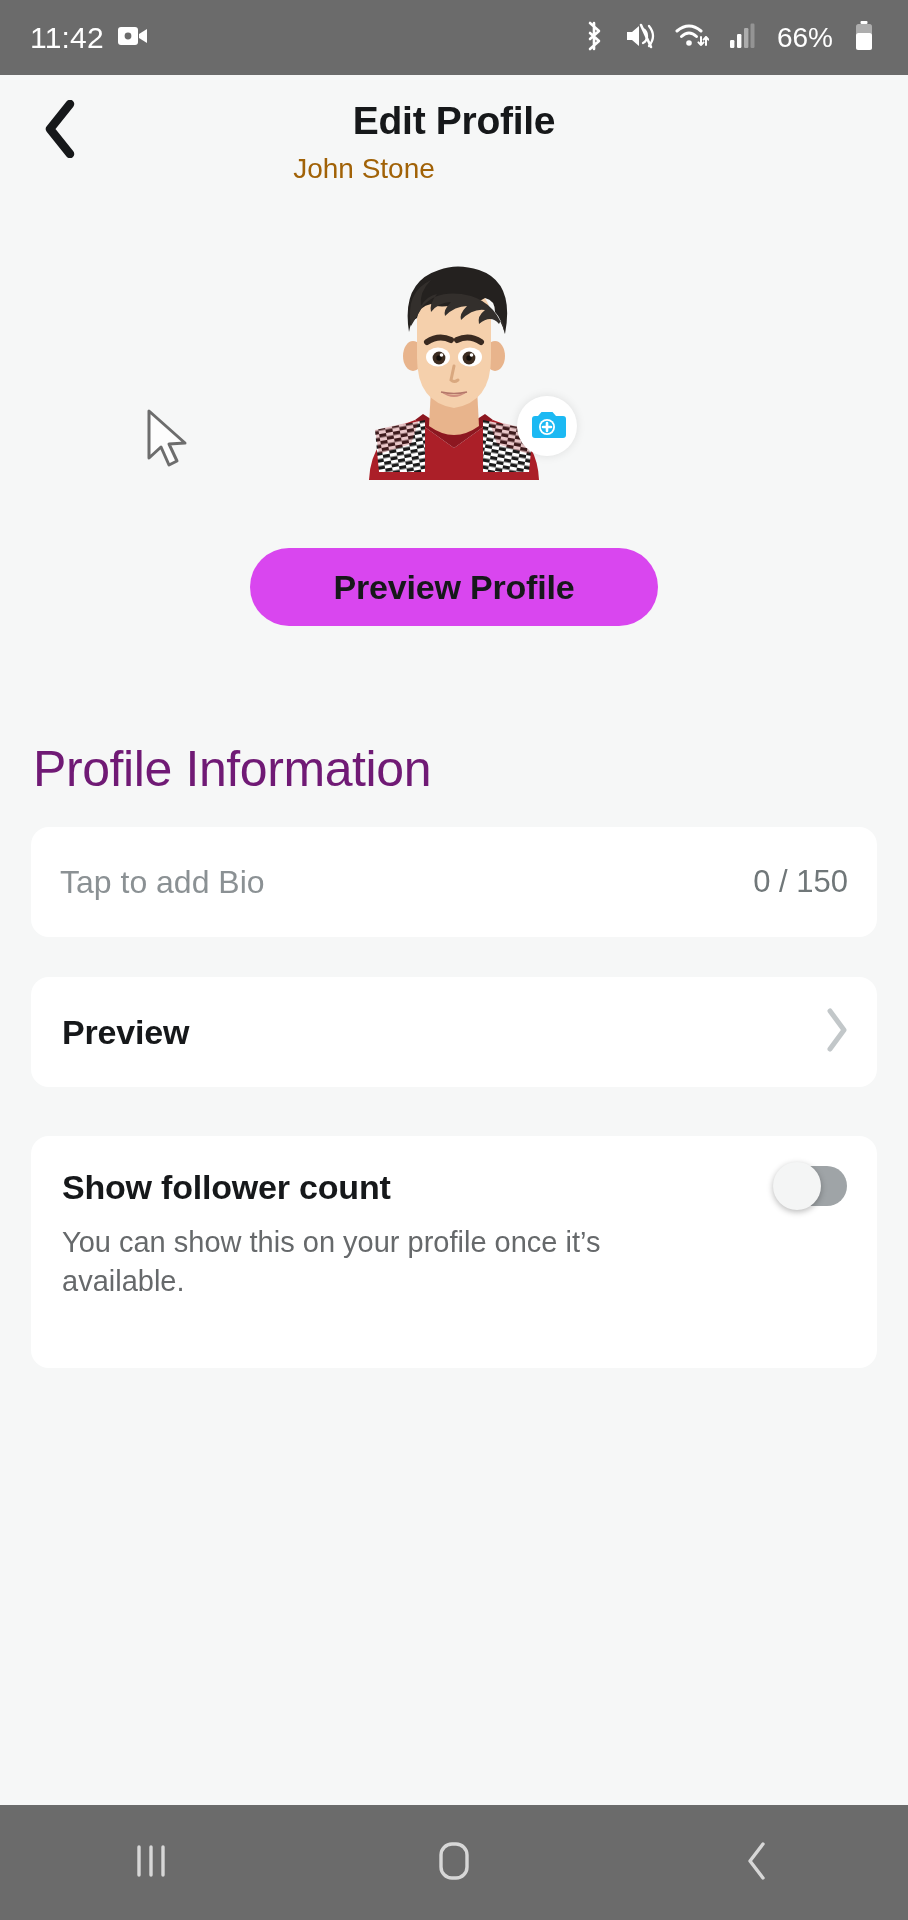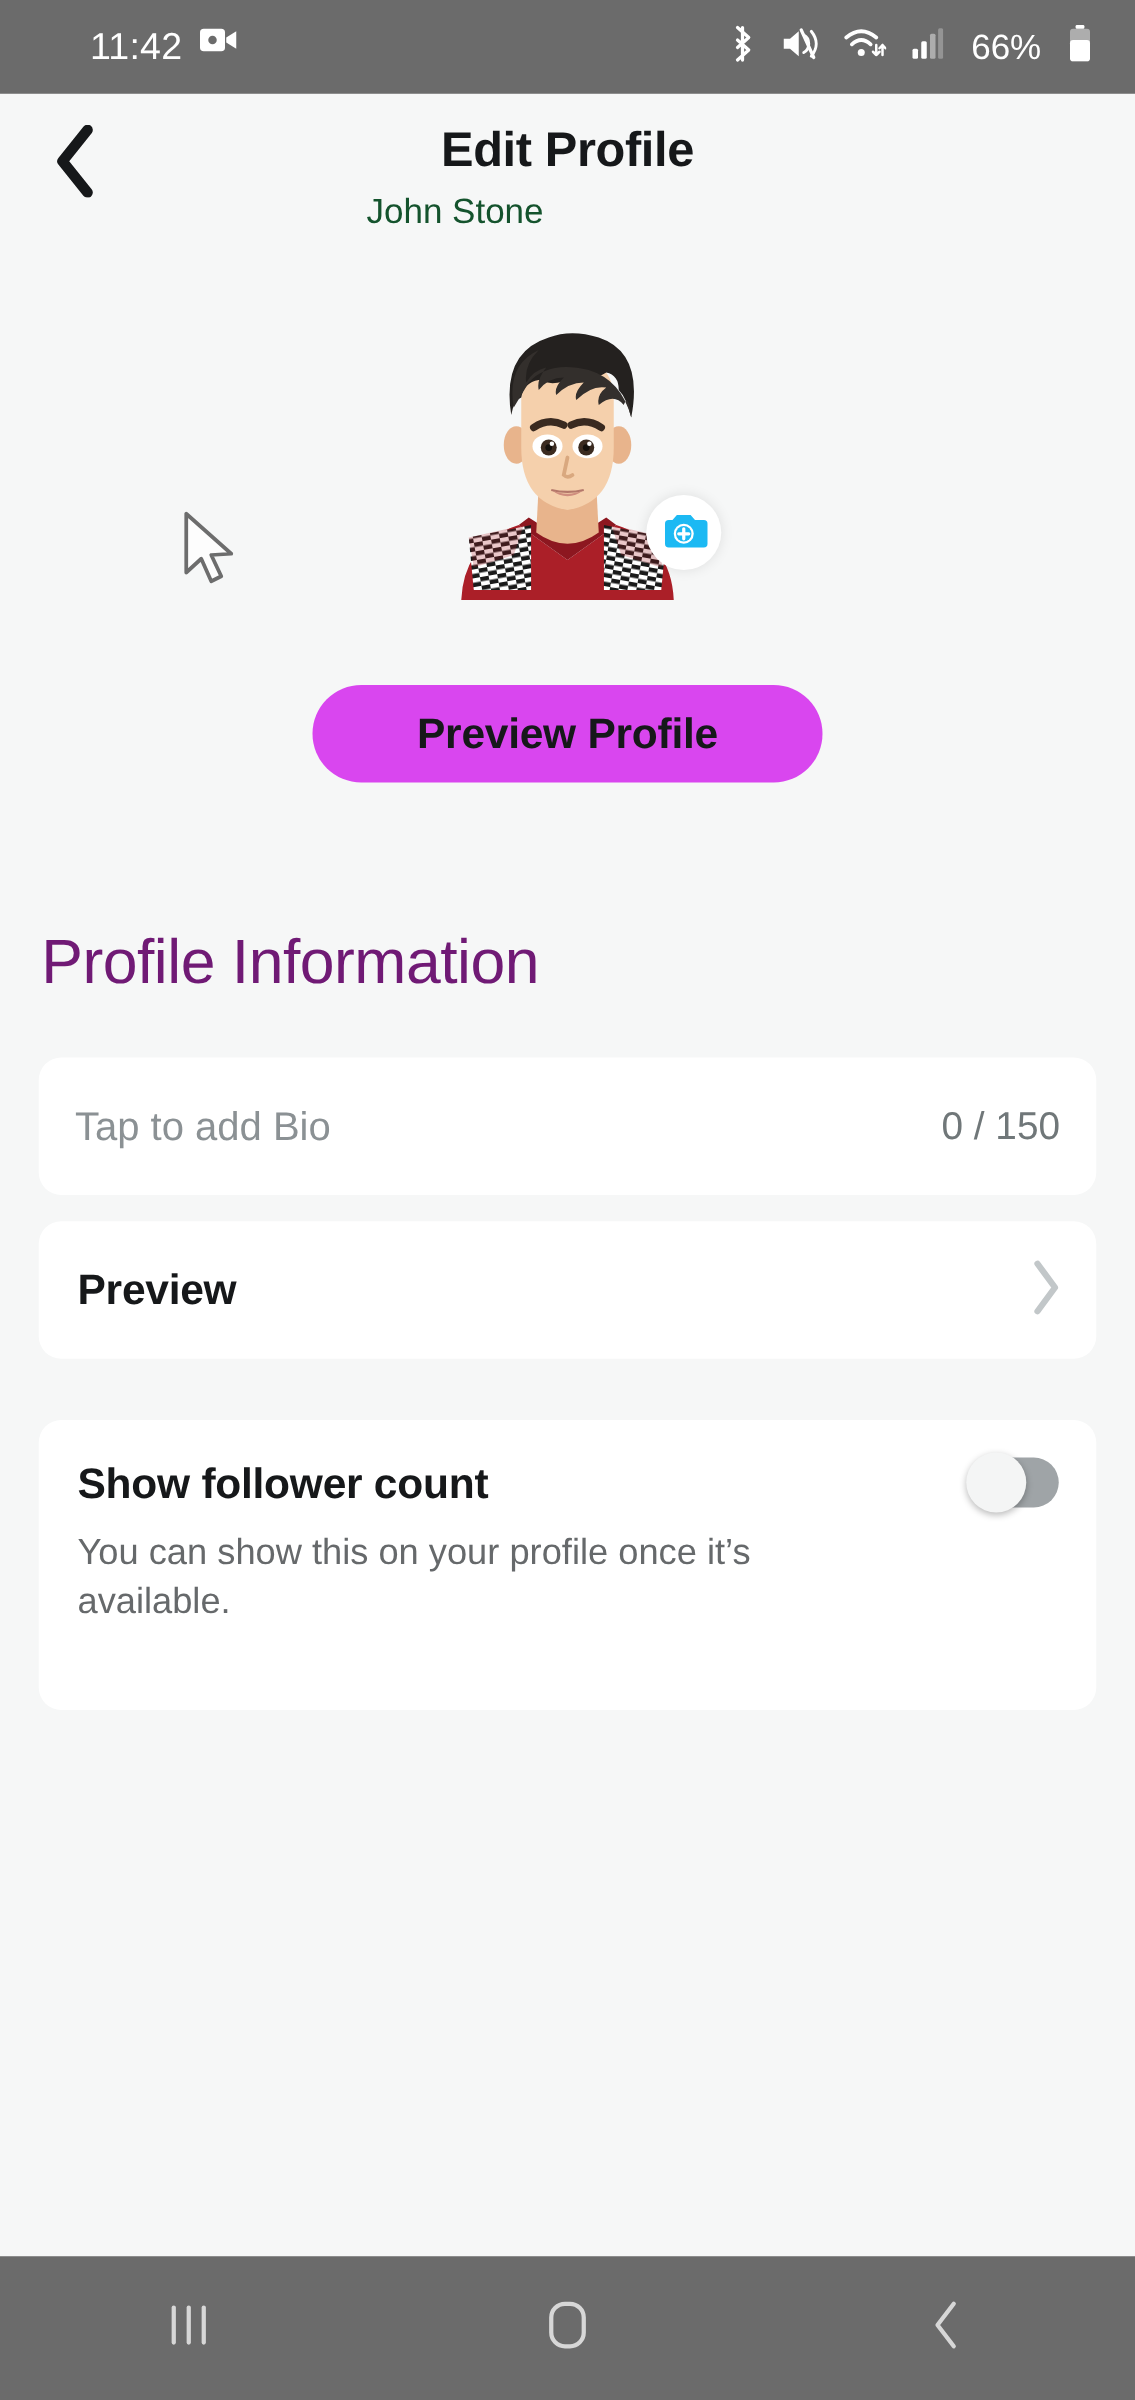--- a/index.html
+++ b/index.html
@@ -27,22 +27,22 @@
     height: 75px;
     background: #6b6b6b;
     display: flex;
     align-items: center;
     justify-content: space-between;
     padding: 0 30px;
     box-sizing: border-box;
   }
   .status-left {
     display: flex;
+    align-items: center;
     gap: 14px;
-    margin-left: 42px;
   }
   .status-time {
     color: #ffffff;
     font-size: 30px;
     letter-spacing: 0.2px;
   }
   .status-right {
     display: flex;
     align-items: center;
     gap: 20px;
@@ -84,21 +84,21 @@
     color: #16181a;
     letter-spacing: -0.3px;
   }
   .page-subtitle {
     position: absolute;
     top: 78px;
     left: 0;
     width: 728px;
     text-align: center;
     font-size: 28px;
-    color: #14532d;
+    color: #a16207;
   }
 
   
   .avatar-wrap {
     position: absolute;
     top: 248px;
     left: 50%;
     transform: translateX(-50%);
     width: 230px;
     height: 232px;
@@ -154,21 +154,21 @@
 
   .card {
     position: absolute;
     left: 31px;
     width: 846px;
     background: #ffffff;
     border-radius: 18px;
     box-sizing: border-box;
   }
   .card-bio {
-    top: 846px;
+    top: 827px;
     height: 110px;
     display: flex;
     align-items: center;
     justify-content: space-between;
     padding: 0 29px;
   }
   .bio-placeholder {
     font-size: 32px;
     color: #8b9194;
   }

